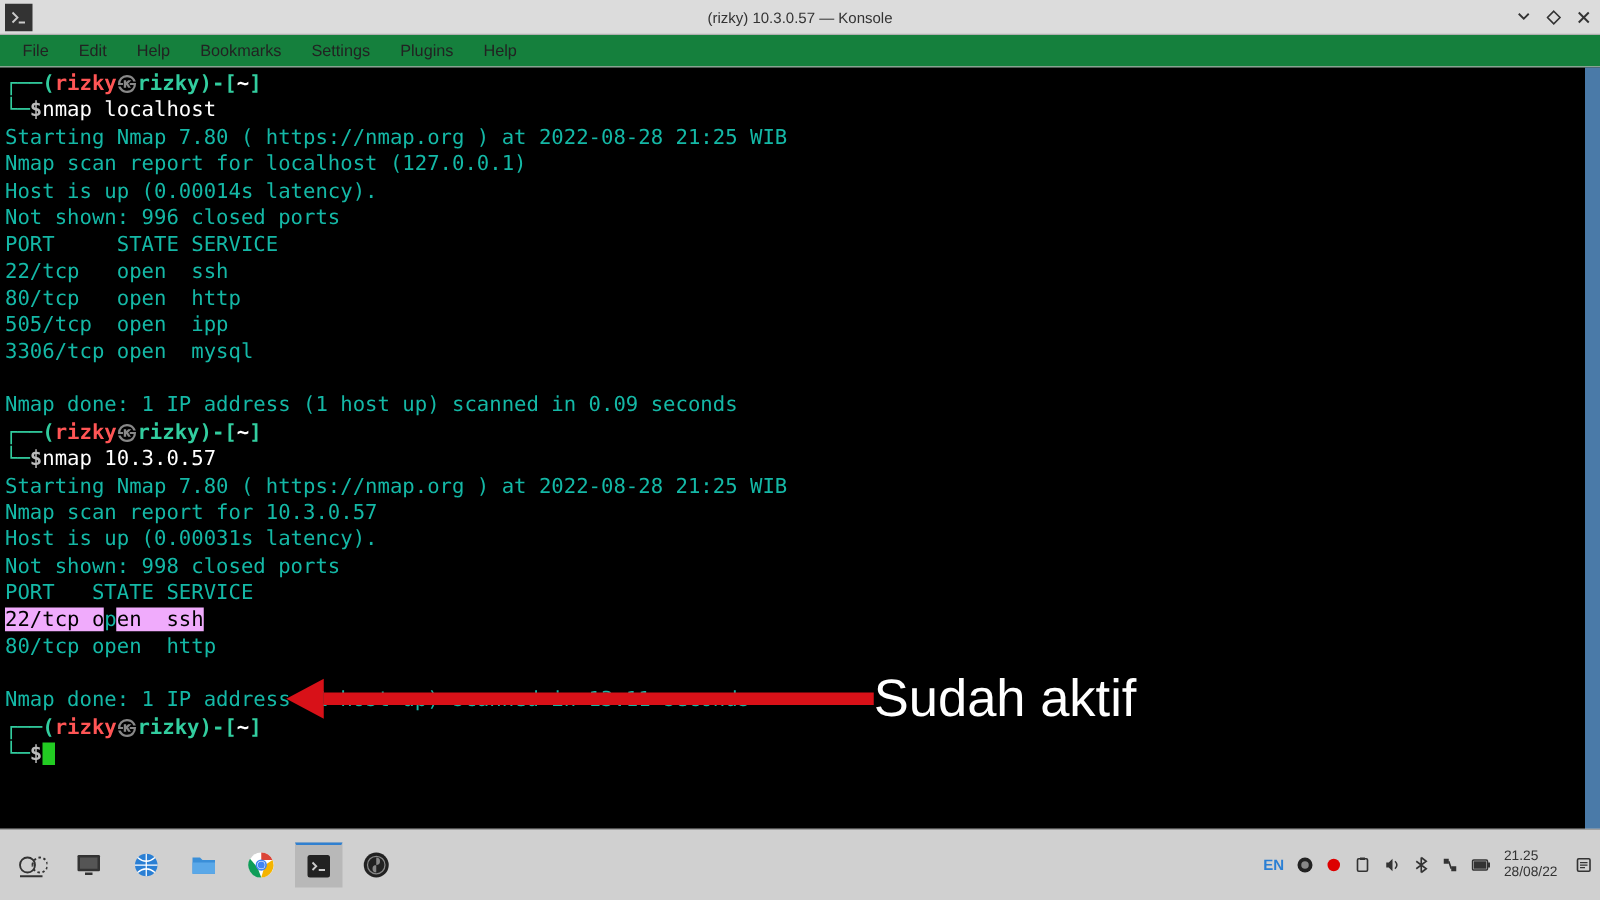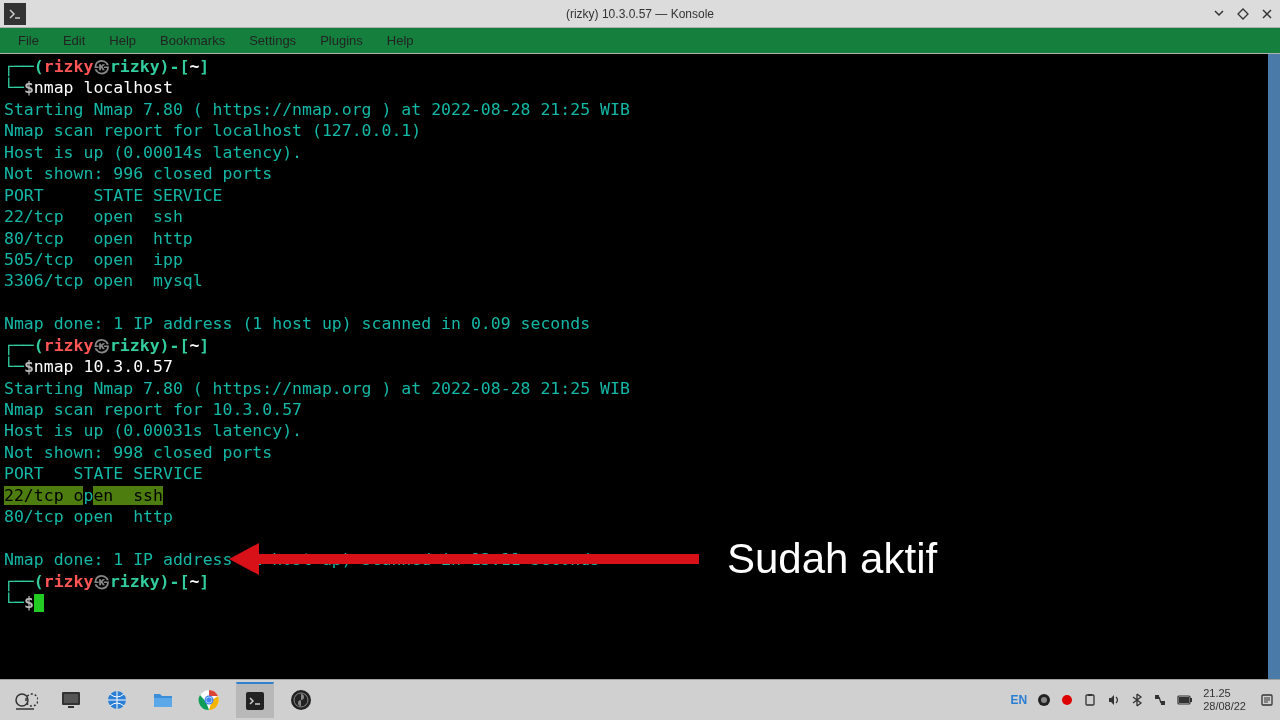--- a/index.html
+++ b/index.html
@@ -12,28 +12,28 @@
 .menubar { height: 26px; background: #15803d; display: flex; align-items: center; padding: 0 8px; gap: 4px; border-bottom: 1px solid #b0b0b0; }
 .menubar-item { padding: 2px 10px; font-size: 13px; color: #222; cursor: pointer; }
 .terminal { background: #000; height: 625px; padding: 2px 4px; font-family: "DejaVu Sans Mono","Liberation Mono",monospace; font-size: 16.5px; line-height: 1.3; color: #eee; position: relative; overflow: hidden; white-space: pre; border-right: 12px solid #4a7aa8; }
 .user { color: #ff5555; font-weight: bold; }
 .at { color: #888; font-weight: bold; }
 .host { color: #32cd9f; font-weight: bold; }
 .path { color: #fff; font-weight: bold; }
 .dollar { color: #bbb; font-weight: bold; }
 .cmd { color: #ffffff; }
 .output { color: #14b8a6; }
-.highlight { background: #4d7c0f; color: #000; }
+.highlight { background: #f0abfc; color: #000; }
 .cursor { background: #22cc22; display: inline-block; width: 10px; height: 18px; vertical-align: text-bottom; }
 .box-corner { color: #32cd9f; font-weight: bold; }
 .annotation { position: absolute; top: 478px; left: 230px; display: flex; align-items: center; pointer-events: none; }
 .arrow-line { width: 440px; height: 10px; background: #d81118; }
 .arrow-head { width: 0; height: 0; border-top: 16px solid transparent; border-bottom: 16px solid transparent; border-right: 30px solid #d81118; margin-left: -1px; }
-.annotation-text { font-family: sans-serif; font-size: 42px; color: #fff; margin-left: 28px; white-space: nowrap; }
-.taskbar { position: absolute; bottom: 0; left: 0; right: 0; height: 41px; background: #d0d0d0; border-top: 1px solid #a0a0a0; display: flex; align-items: center; padding: 0 6px; }
+.annotation-text { font-family: sans-serif; font-size: 42px; color: #fff; white-space: nowrap; }
+.taskbar { position: absolute; bottom: 0; left: 0; right: 0; height: 57px; background: #d0d0d0; border-top: 1px solid #a0a0a0; display: flex; align-items: center; padding: 0 6px; }
 .taskbar-left { display: flex; gap: 8px; align-items: center; }
 .task-icon { width: 38px; height: 36px; display: flex; align-items: center; justify-content: center; cursor: pointer; font-size: 18px; border: 1px solid transparent; }
 .task-icon.active { background: #b8b8b8; border-top: 2px solid #3080d0; }
 .taskbar-right { margin-left: auto; display: flex; align-items: center; gap: 10px; font-size: 11px; color: #333; }
 .tray-icon { cursor: pointer; font-size: 14px; }
 .clock { text-align: left; line-height: 1.2; padding-right: 4px; }
 svg { display: block; }
 </style>
 </head>
 <body>

